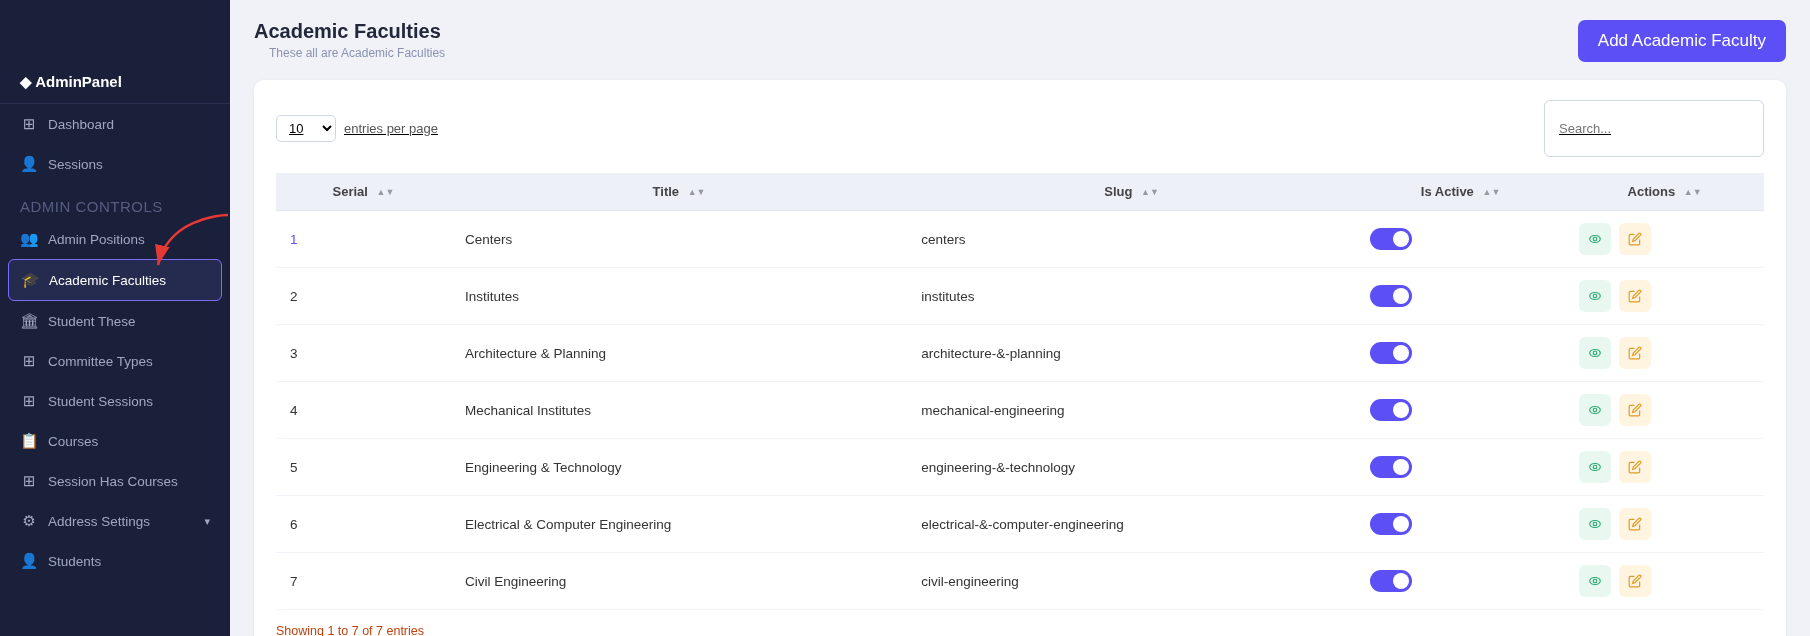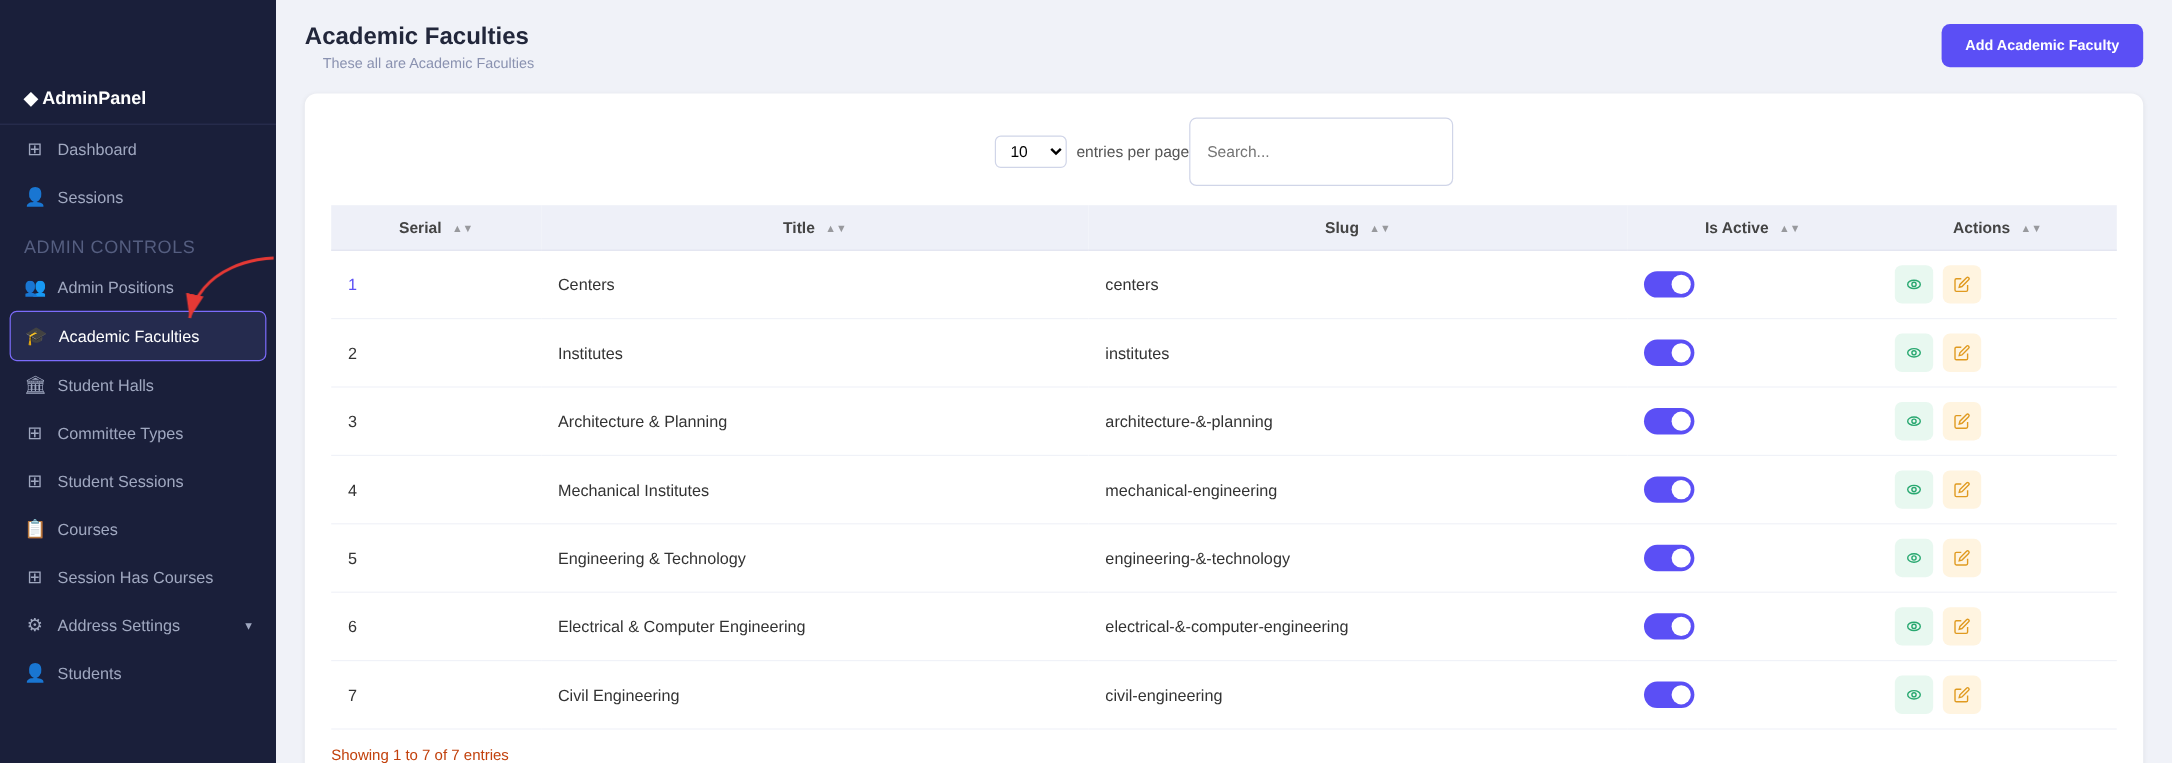--- a/index.html
+++ b/index.html
@@ -83,40 +83,41 @@
       color: #8a92b0;
       margin-top: 3px;
       margin-left: 15px;
     }
     .add-btn {
       background: #5b4ff5;
       color: #fff;
       border: none;
       border-radius: 7px;
       padding: 11px 20px;
-      font-size: 12px;
-      font-weight: 700;
+      font-size: 17px;
+      font-weight: 400;
       cursor: pointer;
       white-space: nowrap;
     }
 
     
     .card {
       background: #fff;
       border-radius: 10px;
       padding: 20px 22px;
       box-shadow: 0 1px 4px rgba(0,0,0,0.06);
     }
 
     
     .table-controls {
       display: flex;
       align-items: center;
-      justify-content: center;
+      justify-content: space-between;
       margin-bottom: 16px;
+      text-decoration: underline;
     }
     .entries-control {
       display: flex;
       align-items: center;
       gap: 8px;
       font-size: 13px;
       color: #555;
     }
     .entries-select {
       border: 1px solid #d0d5e8;
@@ -260,21 +261,21 @@
   <div class="sidebar-item">
     <span class="sidebar-icon">👥</span>
     <span>Admin Positions</span>
   </div>
   <div class="sidebar-item active">
     <span class="sidebar-icon">🎓</span>
     <span>Academic Faculties</span>
   </div>
   <div class="sidebar-item">
     <span class="sidebar-icon">🏛</span>
-    <span>Student Halls</span>
+    <span>Student These</span>
   </div>
   <div class="sidebar-item">
     <span class="sidebar-icon">⊞</span>
     <span>Committee Types</span>
   </div>
   <div class="sidebar-item">
     <span class="sidebar-icon">⊞</span>
     <span>Student Sessions</span>
   </div>
   <div class="sidebar-item">

